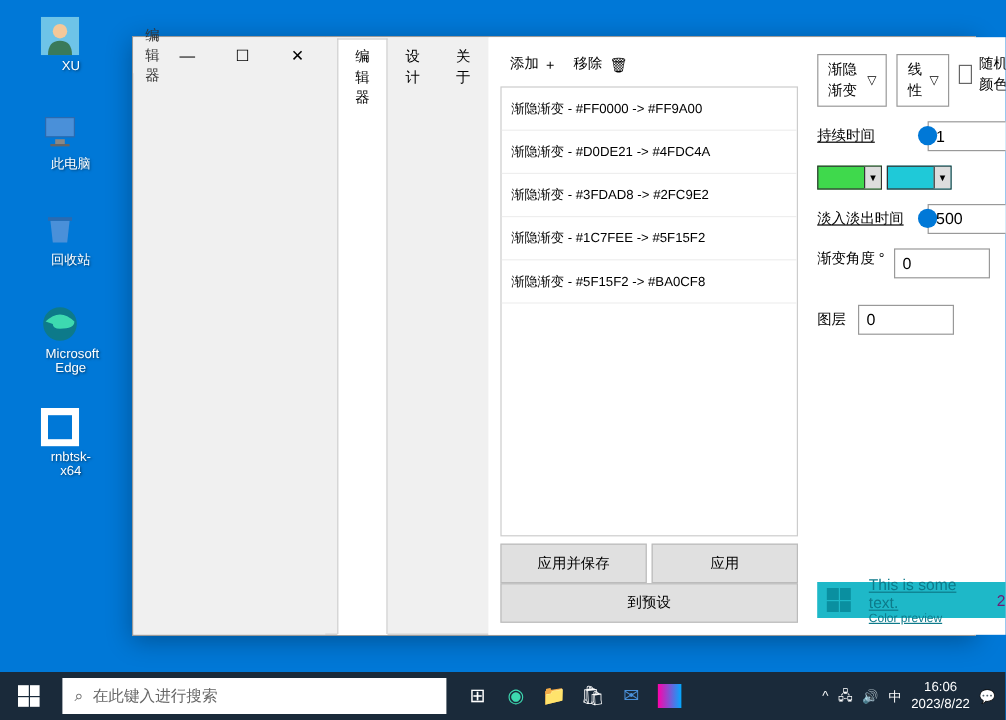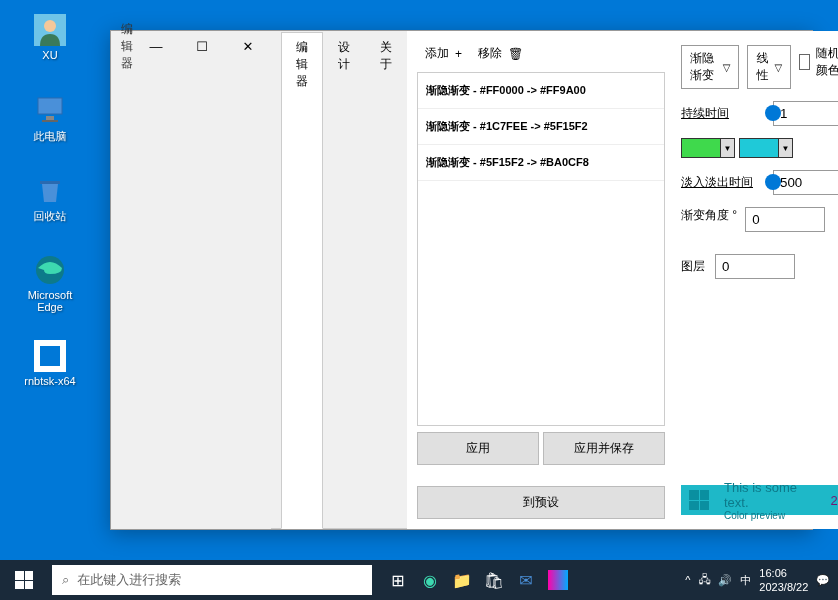--- a/index.html
+++ b/index.html
@@ -1,77 +1,77 @@
 <!DOCTYPE html>
 <html><head>
 <meta charset="utf-8">
 <style>
 * { margin: 0; padding: 0; box-sizing: border-box; font-family: "Microsoft YaHei", sans-serif; }
 body { width: 838px; height: 600px; background: #0078d7; position: relative; overflow: hidden; }
 
 
 .desktop-icon { position: absolute; width: 60px; text-align: center; color: white; font-size: 11px; cursor: pointer; }
 .desktop-icon .icon-img { width: 32px; height: 32px; margin: 0 auto 3px; display: flex; align-items: center; justify-content: center; }
-.desktop-icon .label { text-shadow: 1px 1px 2px rgba(0,0,0,0.5); }
+.desktop-icon .label { text-shadow: 1px 1px 2px rgba(0,0,0,0.5); margin-left: 18px; }
 
 
 .window { position: absolute; left: 110px; top: 30px; width: 703px; height: 500px; background: #f0f0f0; border: 1px solid #999; box-shadow: 0 4px 20px rgba(0,0,0,0.3); display: flex; flex-direction: row; }
 .titlebar { height: 30px; display: flex; align-items: center; padding-left: 10px; background: #f0f0f0; }
 .titlebar-text { flex: 1; font-size: 12px; color: #333; }
 .win-controls { display: flex; }
 .win-btn { width: 46px; height: 30px; display: flex; align-items: center; justify-content: center; font-size: 13px; }
 
 
 .tabs { display: flex; background: #f0f0f0; border-bottom: 1px solid #ccc; padding-left: 10px; }
 .tab { padding: 6px 14px; font-size: 12px; border: 1px solid transparent; position: relative; top: 1px; }
 .tab.active { background: #fff; border: 1px solid #ccc; border-bottom: 1px solid #fff; }
 
 
 .content { flex: 1; background: #fff; display: flex; padding: 10px; gap: 8px; }
 .left-panel { width: 248px; display: flex; flex-direction: column; }
 .toolbar-row { display: flex; gap: 16px; padding: 4px 8px 10px; font-size: 12px; align-items: flex-end; }
 .tool-btn { display: flex; align-items: center; gap: 6px; cursor: pointer; }
-.list { flex: 1; border: 1px solid #ccc; overflow-y: auto; font-weight: bold; }
+.list { flex: 1; border: 1px solid #ccc; overflow-y: auto; }
 .list-item { padding: 10px 8px; font-size: 11px; border-bottom: 1px solid #eee; cursor: pointer; }
 .list-item.selected { background: #0078d7; color: white; }
 .bottom-btns { display: flex; gap: 4px; margin-top: 6px; }
 .bottom-btns button { flex: 1; padding: 7px; font-size: 12px; background: #e0e0e0; border: 1px solid #bbb; cursor: pointer; }
-.preset-btn { width: 100%; margin-top: 21px; padding: 7px; font-size: 12px; background: #e0e0e0; border: 1px solid #bbb; cursor: pointer; }
+.preset-btn { width: 100%; margin-top: 0; padding: 7px; font-size: 12px; background: #e0e0e0; border: 1px solid #bbb; cursor: pointer; }
 
 .right-panel { flex: 1; padding: 4px 8px; display: flex; flex-direction: column; gap: 12px; font-size: 12px; }
 .row { display: flex; align-items: flex-start; gap: 8px; }
 .dropdown { border: 1px solid #999; padding: 4px 8px; display: flex; align-items: center; gap: 6px; background: white; }
 .chevron { font-size: 10px; }
 .checkbox-label { display: flex; align-items: center; gap: 6px; }
 .checkbox-box { width: 16px; height: 16px; border: 1px solid #666; }
 .slider-row { display: flex; align-items: center; gap: 8px; }
 .slider-label { width: 76px; text-decoration: underline; }
 .slider-track { flex: 1; height: 3px; background: #999; position: relative; }
 .slider-thumb { position: absolute; width: 16px; height: 16px; background: #0078d7; border-radius: 50%; top: -7px; }
 .num-input { width: 80px; padding: 4px 6px; border: 1px solid #999; }
 .color-swatches { display: flex; gap: 4px; }
 .color-swatch { width: 54px; height: 20px; border: 1px solid #333; position: relative; }
 .color-swatch .drop { width: 14px; background: #ddd; border-left: 1px solid #333; position: absolute; right: 0; top: 0; bottom: 0; display: flex; align-items: center; justify-content: center; font-size: 8px; }
 .preview-bar { margin-top: auto; height: 30px; background: #1eb8c8; display: flex; align-items: center; padding: 0 8px; color: #0d7a8a; font-size: 13px; position: relative; }
 .preview-bar .winlogo { width: 20px; height: 20px; display: grid; grid-template-columns: 1fr 1fr; grid-template-rows: 1fr 1fr; gap: 1px; }
 .preview-bar .winlogo div { background: #0a8fa0; }
-.preview-text { position: absolute; left: 50%; transform: translateX(-50%); }
+.preview-text { position: absolute; left: 50%; transform: translateX(-50%); text-decoration: underline; }
 .preview-num { margin-left: auto; color: #701a75; }
 .layer-row { display: flex; align-items: center; gap: 10px; margin-top: 10px; }
 
 
 .taskbar { position: absolute; bottom: 0; left: 0; right: 0; height: 40px; background: #1a2a3a; display: flex; align-items: center; color: white; }
 .start-btn { width: 48px; height: 40px; display: flex; align-items: center; justify-content: center; }
 .winlogo-tb { width: 18px; height: 18px; display: grid; grid-template-columns: 1fr 1fr; grid-template-rows: 1fr 1fr; gap: 1px; }
 .winlogo-tb div { background: white; }
 .search-box { width: 320px; height: 30px; background: white; margin: 0 4px; display: flex; align-items: center; padding: 0 10px; gap: 8px; color: #666; font-size: 13px; }
 .task-icons { display: flex; align-items: center; gap: 4px; margin-left: 8px; }
 .task-icon { width: 28px; height: 28px; display: flex; align-items: center; justify-content: center; font-size: 16px; }
 .tray { margin-left: auto; display: flex; align-items: center; gap: 8px; padding-right: 8px; font-size: 11px; }
-.clock { line-height: 1.3; }
+.clock { text-align: center; line-height: 1.3; }
 </style>
 </head>
 <body>
 
 <div class="desktop-icon" style="left:20px;top:14px">
   <div class="icon-img">
       <svg width="32" height="32" viewBox="0 0 32 32">
         <rect width="32" height="32" fill="#6ec4e8"></rect>
         <circle cx="16" cy="12" r="6" fill="#f4c89a"></circle>
         <path d="M6 32 Q6 20 16 20 Q26 20 26 32" fill="#3a7a5a"></path>
@@ -138,26 +138,28 @@
             <span>添加</span>
             <span>+</span>
           </div>
         <div class="tool-btn">
             <span>移除</span>
             <span>🗑</span>
           </div>
       </div>
       <div class="list">
         <div class="list-item">渐隐渐变 - #FF0000 -&gt; #FF9A00</div>
+        <div class="list-item">渐隐渐变 - #D0DE21 -&gt; #4FDC4A</div>
+        <div class="list-item">渐隐渐变 - #3FDAD8 -&gt; #2FC9E2</div>
         <div class="list-item">渐隐渐变 - #1C7FEE -&gt; #5F15F2</div>
         <div class="list-item">渐隐渐变 - #5F15F2 -&gt; #BA0CF8</div>
       </div>
       <div class="bottom-btns">
+        <button>应用并保存</button>
         <button>应用</button>
-        <button>应用并保存</button>
       </div>
       <button class="preset-btn">到预设</button>
     </div>
     <div class="right-panel">
       <div class="row">
         <div class="dropdown">
             <span>渐隐渐变</span>
             <span class="chevron">▽</span>
           </div>
         <div class="dropdown">

